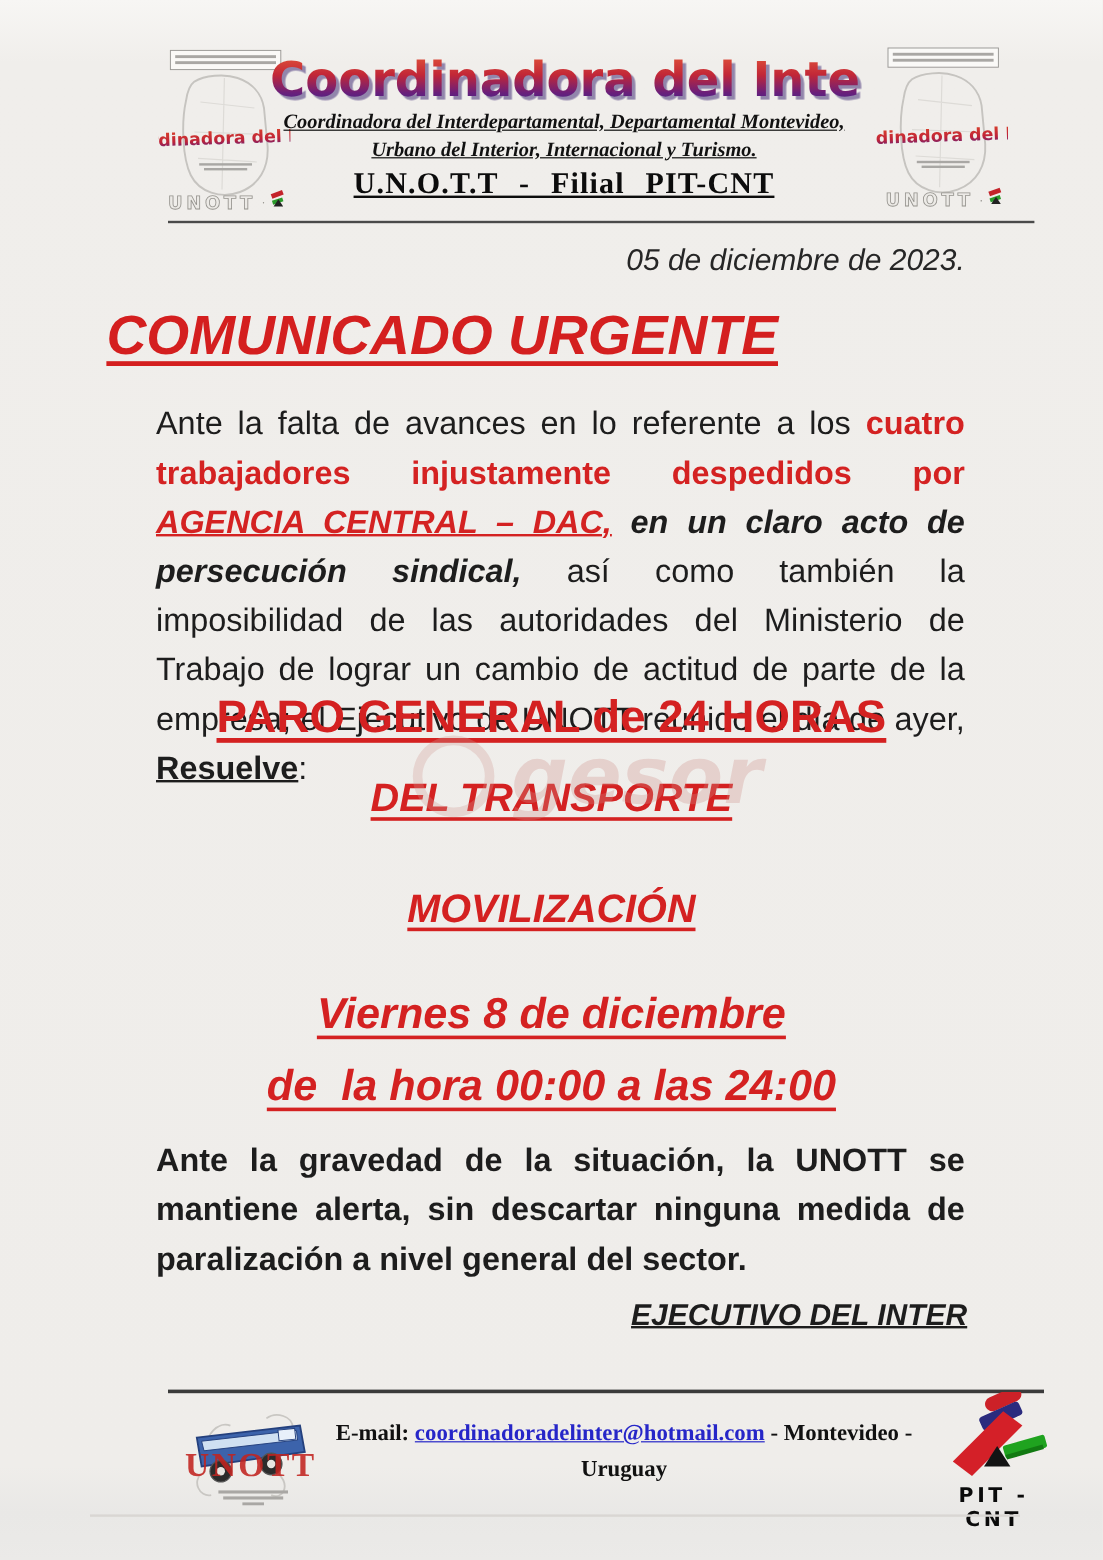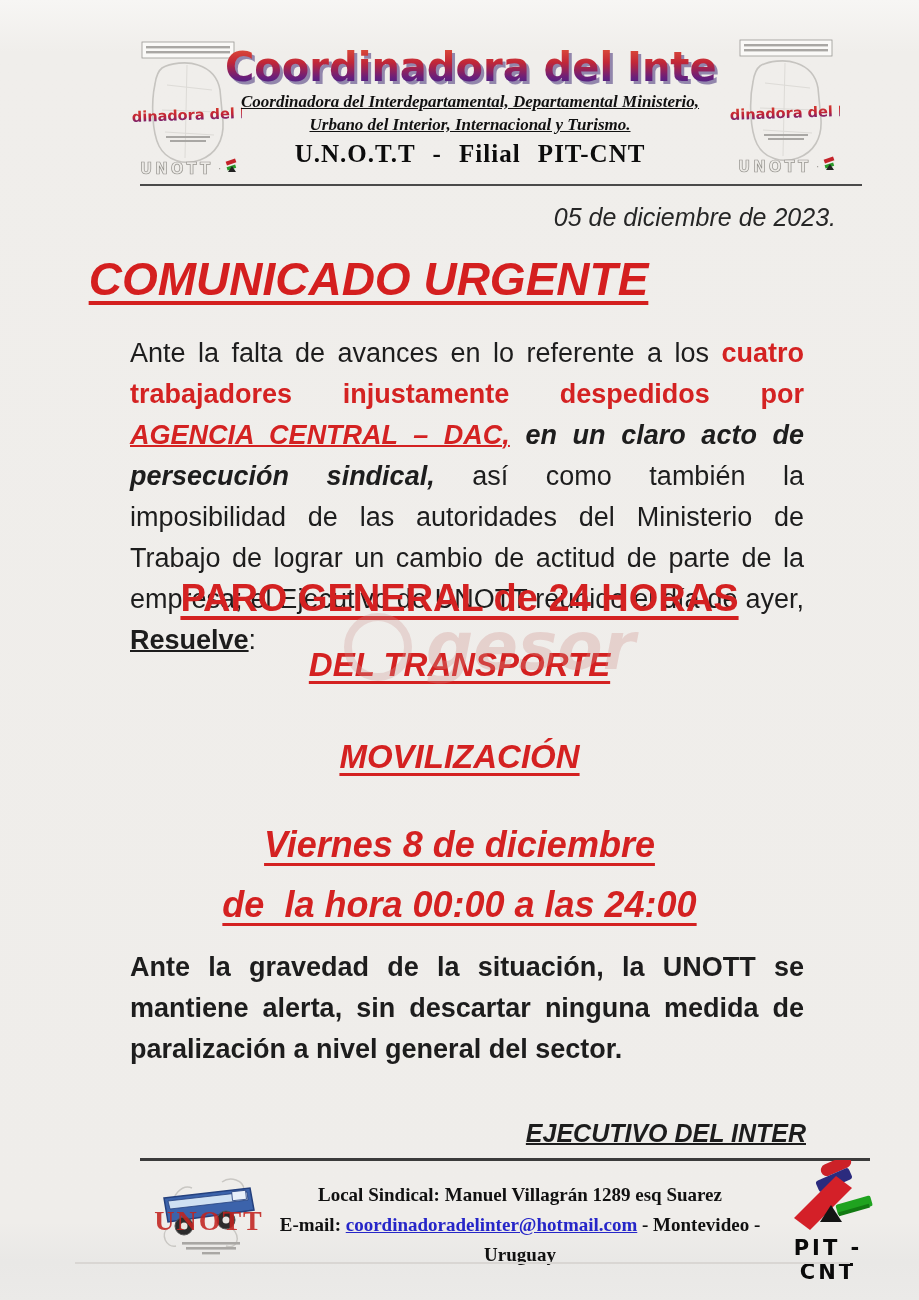--- a/index.html
+++ b/index.html
@@ -16,26 +16,26 @@
   .wordart{font-family:"DejaVu Sans",sans-serif;font-weight:bold;font-size:40px;line-height:46px;
            letter-spacing:0px;color:#a92d3f;white-space:nowrap;
            filter:drop-shadow(3px 3px 0 rgba(70,50,120,0.55));}
   @supports ((-webkit-background-clip:text) or (background-clip:text)){
     .wordart{background:linear-gradient(180deg,#e4573a 0%,#c22737 40%,#6b1f7a 72%,#2f2590 100%);
              -webkit-background-clip:text;background-clip:text;color:transparent;}
   }
   .subtitle{font-family:"Liberation Serif",serif;font-weight:bold;font-style:italic;
             font-size:17px;line-height:23px;text-decoration:underline;color:#111;}
   .affiliation{font-family:"Liberation Serif",serif;font-weight:bold;font-size:25px;
-               letter-spacing:1px;word-spacing:10px;margin-top:4px;color:#0c0c0c;}
+               letter-spacing:1px;word-spacing:10px;margin-top:4px;color:#0c0c0c;text-decoration:underline;}
   .header-divider{position:absolute;left:140px;top:184px;width:722px;height:2px;background:#4a4a4a;}
 
   
   .date-line{position:absolute;top:203px;left:0;width:804px;text-align:right;
-             font-style:italic;font-size:25px;color:#262626;padding-left:32px;}
+             font-style:italic;font-size:25px;color:#262626;}
   .main-title{position:absolute;top:252px;left:0;width:737px;text-align:center;
               font-weight:bold;font-style:italic;font-size:46px;color:#d41f1f;
               text-decoration:underline;text-decoration-thickness:4px;text-underline-offset:6px;}
   .para{position:absolute;left:130px;width:674px;text-align:justify;
         font-size:27px;line-height:41px;}
   .para-intro{top:333px;}
   .red-bold{color:#d42222;font-weight:bold;}
   .red-bold-iu{color:#d42222;font-weight:bold;font-style:italic;
                text-decoration:underline;text-decoration-thickness:2px;}
   .black-bi{font-weight:bold;font-style:italic;}
@@ -46,38 +46,38 @@
                    text-decoration-thickness:4px;text-underline-offset:5px;}
   .strike-scope{margin-top:22px;font-weight:bold;font-style:italic;font-size:33px;line-height:46px;}
   .strike-scope div{display:inline-block;text-decoration:underline;
                     text-decoration-thickness:3px;text-underline-offset:5px;}
   .strike-when{margin-top:26px;font-weight:bold;font-style:italic;font-size:36px;line-height:42px;}
   .strike-when .w{display:inline-block;text-decoration:underline;white-space:pre;
                   text-decoration-thickness:3px;text-underline-offset:6px;margin-top:18px;}
   .para-alert{top:947px;font-weight:bold;}
   .signature{position:absolute;top:1082px;left:0;width:806px;text-align:right;
              font-weight:bold;font-style:italic;font-size:25px;
-             text-decoration:underline;text-decoration-thickness:2px;margin-top:37px;}
+             text-decoration:underline;text-decoration-thickness:2px;}
 
   
   .watermark{position:absolute;left:344px;top:608px;display:flex;align-items:center;
              pointer-events:none;opacity:0.30;}
   .watermark .ring{width:52px;height:52px;border:8px solid #cf9a96;border-radius:50%;margin-right:14px;}
   .watermark .wm-text{font-size:66px;font-weight:bold;font-style:italic;color:#cf8f8a;
                       font-family:"DejaVu Sans",sans-serif;}
 
   
   .footer-divider{position:absolute;left:140px;top:1158px;width:730px;height:3px;background:#3b3b3b;}
   .bus-logo{position:absolute;left:152px;top:1168px;width:120px;height:100px;}
   .footer-text{position:absolute;left:270px;top:1180px;width:500px;text-align:center;
                font-family:"Liberation Serif",serif;font-weight:bold;font-size:19px;
                line-height:30px;color:#111;}
   .email-link{color:#2626c8;text-decoration:underline;}
   .pitcnt{position:absolute;left:778px;top:1160px;width:100px;text-align:center;}
-  .pitcnt-label{font-weight:bold;font-size:21px;letter-spacing:3px;color:#0a0a0a;
+  .pitcnt-label{font-weight:bold;font-size:17px;letter-spacing:3px;color:#0a0a0a;
                 font-family:"DejaVu Sans",sans-serif;margin-top:0px;}
   .footer-bottom-line{position:absolute;left:75px;top:1262px;width:775px;height:2px;background:#d9d6d3;}
 
   .mini-lines rect{fill:#a9a7a4;}
 </style>
 </head>
 <body>
 
 <div class="page">
 
@@ -131,21 +131,21 @@
       <g>
         <rect x="94" y="120" width="10" height="4" fill="#c4232a" transform="rotate(-20 99 122)"></rect>
         <rect x="95" y="126" width="9" height="3.4" fill="#2a9a2a" transform="rotate(-18 99 128)"></rect>
         <path d="M96,132 L104,132 L100,126 Z" fill="#222"></path>
       </g>
     </svg>
   </div>
 
   <div class="header-center">
     <div class="wordart">Coordinadora del Inter.</div>
-    <div class="subtitle">Coordinadora del Interdepartamental, Departamental Ministerio,</div>
+    <div class="subtitle">Coordinadora del Interdepartamental, Departamental Montevideo,</div>
     <div class="subtitle">Urbano del Interior, Internacional y Turismo.</div>
     <div class="affiliation">U.N.O.T.T - Filial PIT-CNT</div>
   </div>
   <div class="header-divider"></div>
 
   <div class="date-line">05 de diciembre de 2023.</div>
 
   <div class="main-title">COMUNICADO URGENTE</div>
 
   <div class="para para-intro"><span>Ante la falta de avances en lo referente a los </span><span class="red-bold">cuatro trabajadores injustamente despedidos por </span><span class="red-bold-iu">AGENCIA CENTRAL – DAC,</span><span class="black-bi"> en un claro acto de persecución sindical,</span><span> así como también la imposibilidad de las autoridades del Ministerio de Trabajo de lograr un cambio de actitud de parte de la empresa; el Ejecutivo de UNOTT reunido el día de ayer, </span><span class="resolve">Resuelve</span><span>:</span></div>
@@ -187,21 +187,20 @@
       <text x="57" y="62" text-anchor="middle" font-family="Liberation Serif, serif" font-weight="bold" font-size="28" fill="#c22420" opacity="0.88" letter-spacing="2">UNOTT</text>
       <g class="mini-lines">
         <rect x="30" y="74" width="58" height="2.6"></rect>
           <rect x="34" y="79" width="50" height="2.6"></rect>
           <rect x="50" y="84" width="18" height="2.4"></rect>
       </g>
     </svg>
   </div>
 
   <div class="footer-text">
-    <div>Local Sindical: Manuel Villagrán 1289 esq Suarez</div>
     <div><span>E-mail: </span><a href="#" class="email-link">coordinadoradelinter@hotmail.com</a><span> - Montevideo - Uruguay</span></div>
   </div>
 
   <div class="pitcnt">
     <svg viewBox="0 0 100 72" width="100" height="72">
       <rect x="42" y="0" width="32" height="12" rx="6" fill="#cc2128" transform="rotate(-24 58 6)"></rect>
       <rect x="38" y="14" width="36" height="12" rx="3" fill="#2b2b7e" transform="rotate(-24 56 20)"></rect>
       <path d="M16,58 L58,16 L74,28 L32,70 Z" fill="#d42028"></path>
       <rect x="58" y="40" width="36" height="11" rx="2" fill="#1fA31f" transform="rotate(-16 76 45)"></rect>
       <rect x="60" y="48" width="32" height="4" fill="#127a12" transform="rotate(-16 76 50)"></rect>

